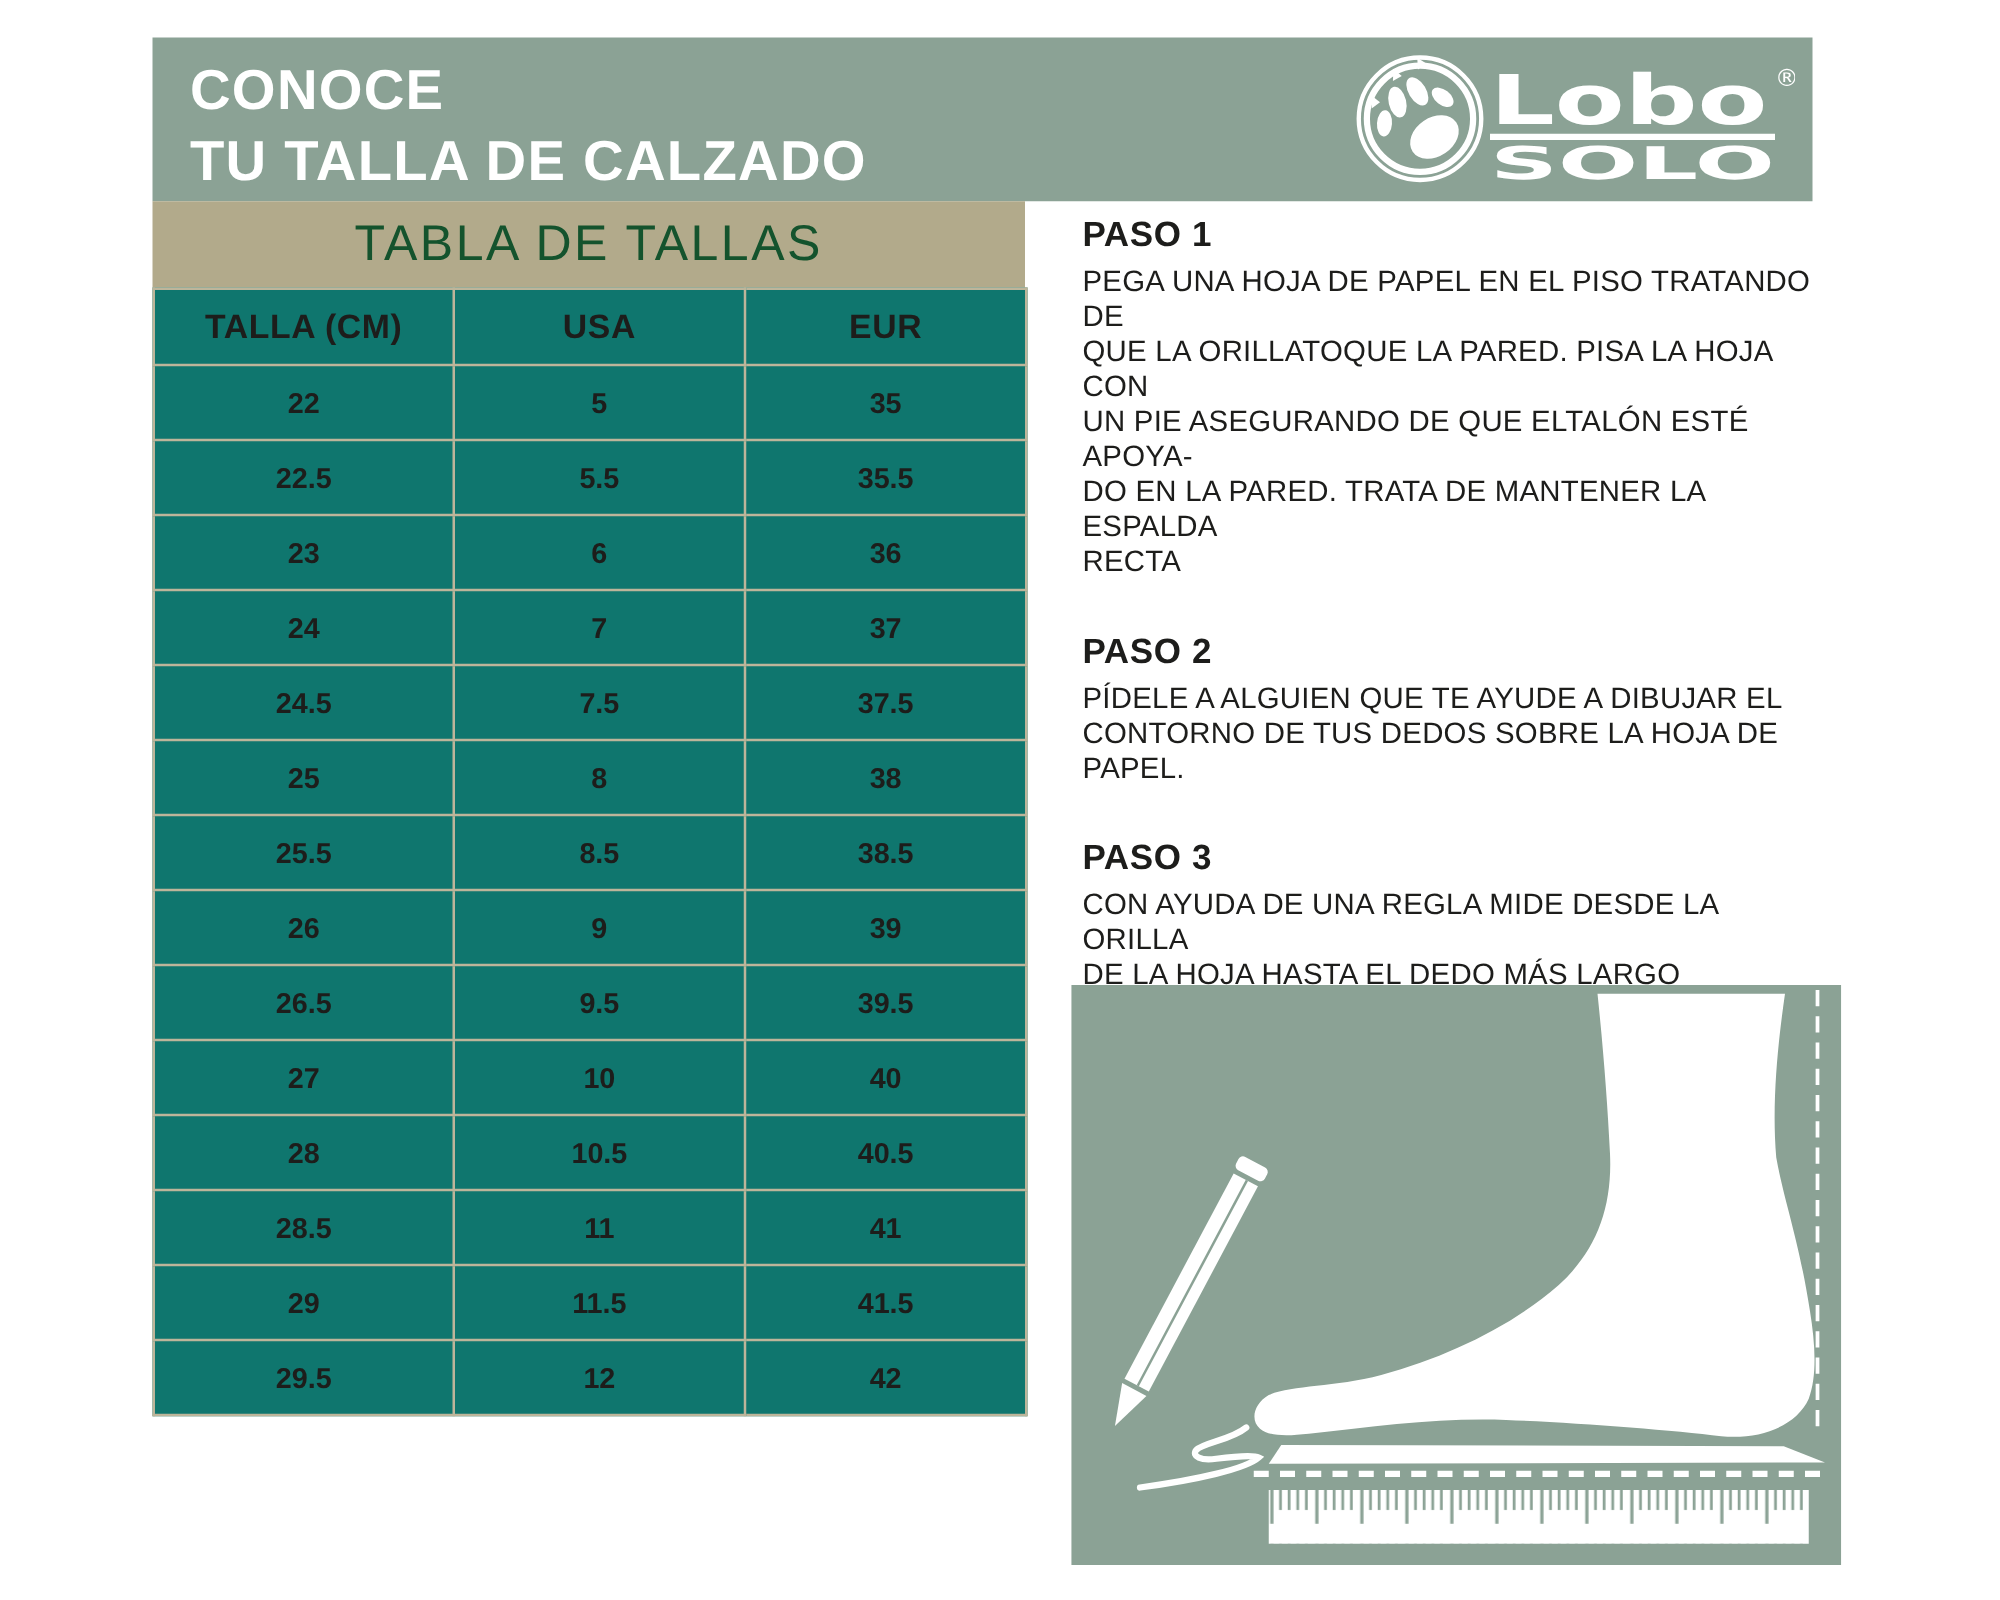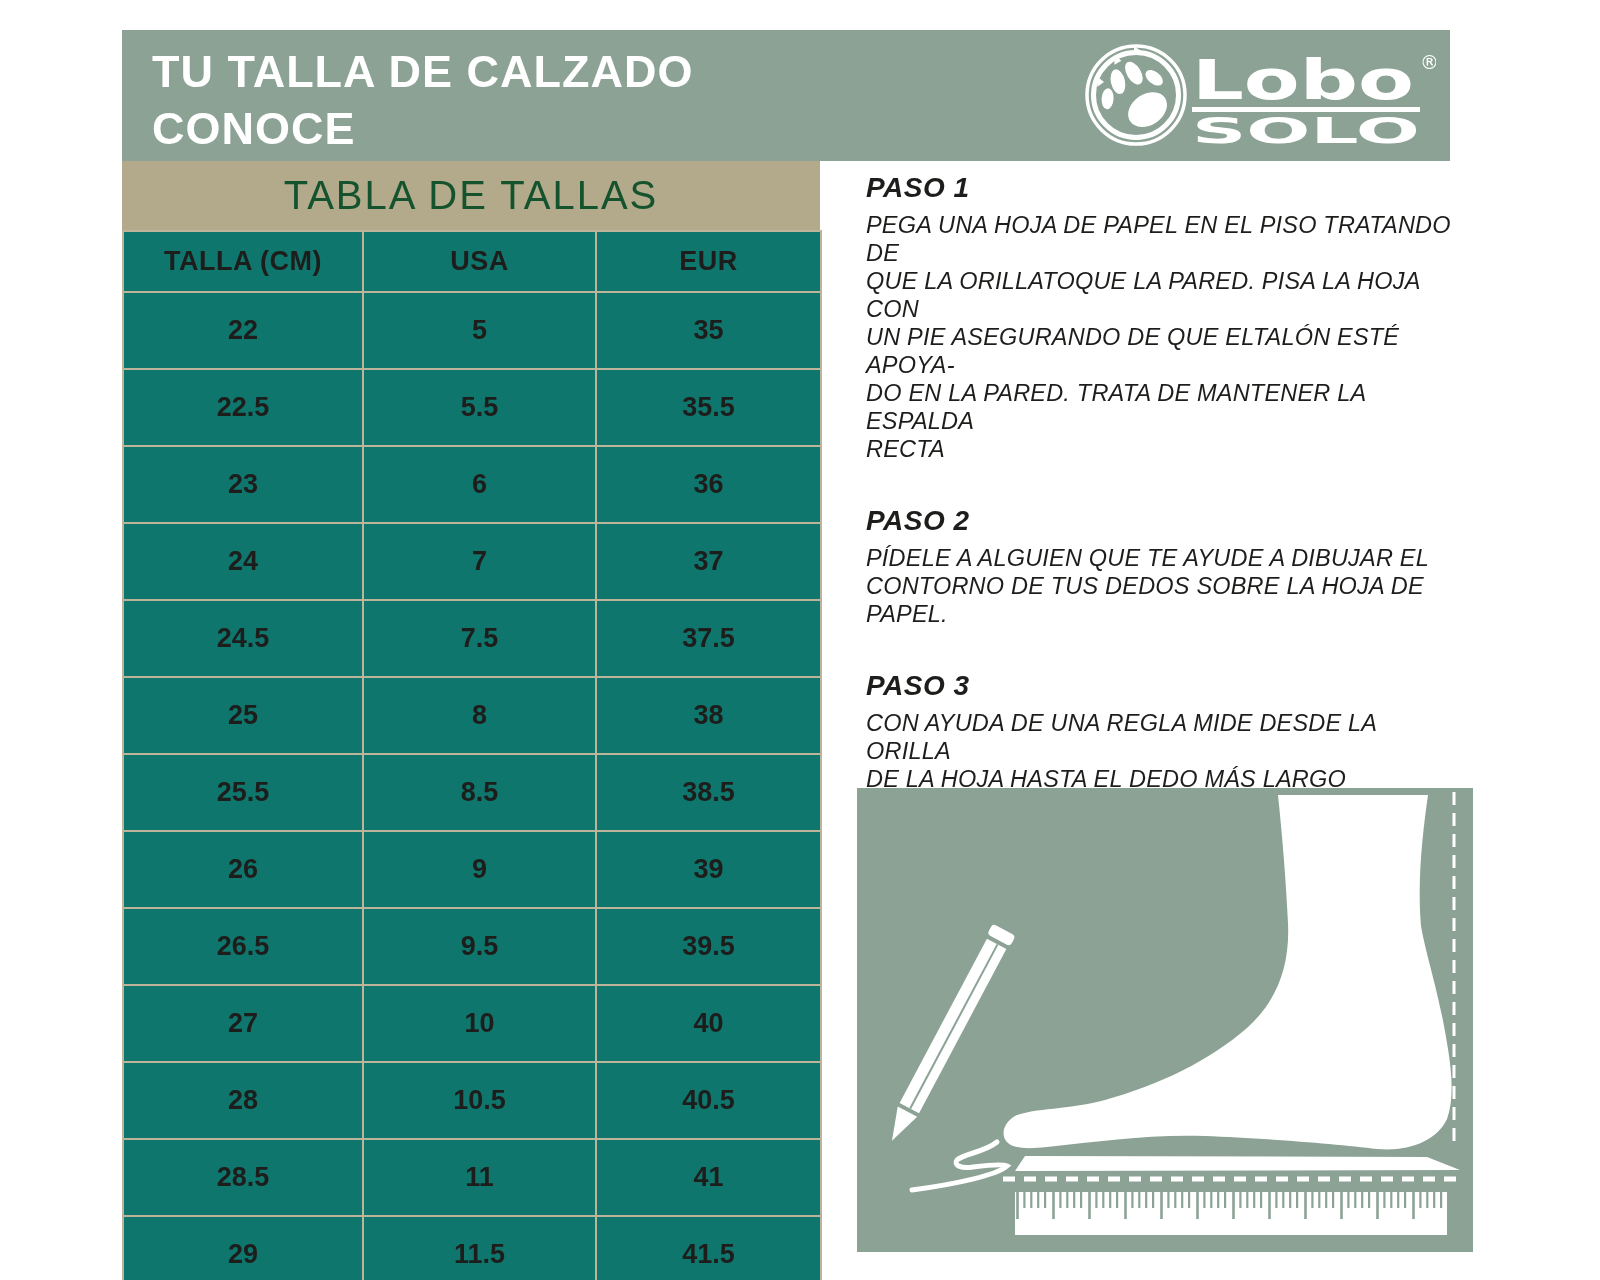--- a/index.html
+++ b/index.html
@@ -17,45 +17,45 @@
   .table-banner { position:absolute; left:122px; top:161px; width:698px; height:69px;
                   background:#b2aa8b; display:flex; align-items:center; justify-content:center; }
   .table-banner-label { color:#14532d; font-size:40px; font-weight:400; letter-spacing:2px; }
 
   
   .size-table { position:absolute; left:122px; top:230px; width:698px;
                 border-collapse:collapse; background:#0f766e; table-layout:fixed; }
   .size-table th, .size-table td { border:2px solid #bdb59a; text-align:center;
                 vertical-align:middle; font-weight:bold; color:#1d1d1b; }
   .size-table th { height:61px; font-size:27px; letter-spacing:0.5px; }
-  .size-table td { height:77px; font-size:27px; }
+  .size-table td { height:60px; font-size:23px; }
   .size-table th:nth-child(1), .size-table td:nth-child(1){ width:240px; }
   .size-table th:nth-child(2), .size-table td:nth-child(2){ width:233px; }
   .size-table th:nth-child(3), .size-table td:nth-child(3){ width:225px; }
 
   
   .steps { position:absolute; left:866px; top:172px; width:588px; color:#1d1d1b; }
-  .step { margin-bottom:42px;font-style:italic; }
+  .step { margin-bottom:42px; }
   .step-title { font-size:28px; font-weight:bold; margin-bottom:7px; letter-spacing:0.5px; }
   .step-body { font-size:23.5px; line-height:28px; white-space:pre-line; letter-spacing:0.2px; }
   .note { margin-top:16px; font-size:23.5px; line-height:28px; white-space:pre-line; letter-spacing:0.2px; }
 
   
   .illustration { position:absolute; left:857px; top:788px; width:616px; height:464px; }
   .illustration svg { display:block; width:100%; height:100%; }
 </style>
 </head>
 <body>
 
 <div class="page">
 
   <div class="header">
     <div class="title">
+      <div>CONOCE</div>
       <div>TU TALLA DE CALZADO</div>
-      <div>CONOCE</div>
     </div>
     <div class="logo">
       <svg viewBox="0 0 352 105">
 
         <g>
           <circle cx="52" cy="52" r="49" fill="none" stroke="#ffffff" stroke-width="3.5"></circle>
           <circle cx="52" cy="52" r="42.5" fill="none" stroke="#ffffff" stroke-width="5"></circle>
           <g transform="translate(52,54) rotate(-22)" fill="#ffffff">
             <ellipse cx="6" cy="16" rx="21" ry="15.5" transform="rotate(-12 6 16)"></ellipse>
             <ellipse cx="-27" cy="-9" rx="6" ry="10.5" transform="rotate(26 -27 -9)"></ellipse>

